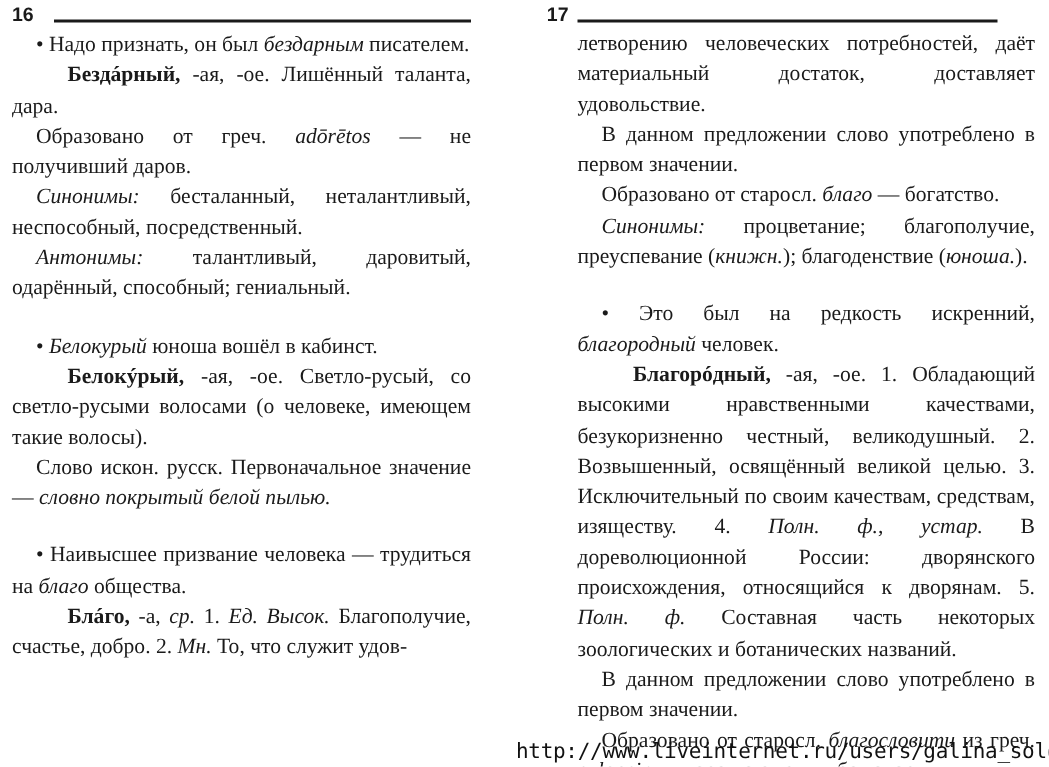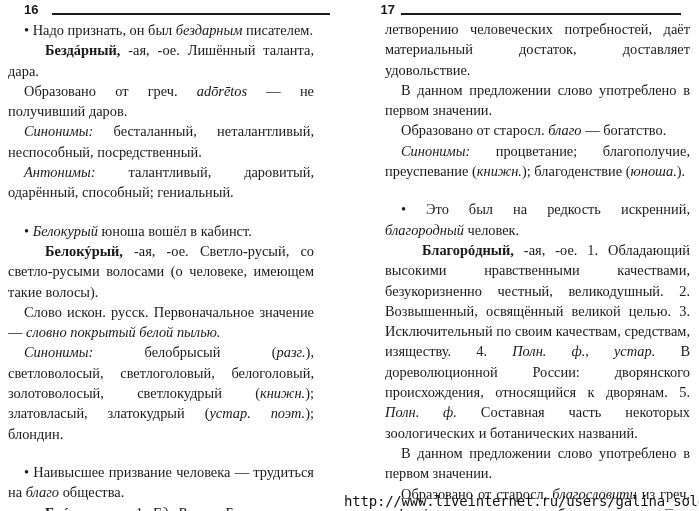--- a/index.html
+++ b/index.html
@@ -1,18 +1,18 @@
 <!DOCTYPE html>
 <html><head>
 <meta charset="utf-8">
 <style>
   html, body { margin: 0; padding: 0; background: #ffffff; }
   body { width: 699px; height: 511px; position: relative; overflow: hidden;
          font-family: "Liberation Serif", serif; color: #1a1a1a; }
-  .page { position: absolute; top: 0; height: 511px; padding-left: 16px; }
+  .page { position: absolute; top: 0; height: 511px; }
   .page.left { left: 0; width: 330px; }
   .page.right { left: 385px; width: 312px; }
   .header { position: absolute; top: 2px; height: 16px; }
   .pnum { font-family: "Liberation Sans", sans-serif; font-weight: bold; font-size: 13px; position: absolute; top: 0; }
   .rule { position: absolute; top: 11px; height: 2px; background: #1a1a1a; }
   .left .pnum { left: 8px; }
   .left .rule { left: 36px; width: 278px; }
   .right .pnum { right: 6px; }
   .right .rule { left: 0; width: 280px; }
   .text { position: absolute; font-size: 14.4px; line-height: 20.3px; }
@@ -36,21 +36,20 @@
   </div>
   <div class="text">
       <p class="ind"><span>• Надо признать, он был </span><i>бездарным</i><span> писателем.</span></p>
       <p class="ind"><b>Бездáрный,</b><span> -ая, -ое. Лишённый таланта, дара.</span></p>
       <p class="ind"><span>Образовано от греч. </span><i>adōrētos</i><span> — не получивший даров.</span></p>
       <p class="ind"><i>Синонимы:</i><span> бесталанный, неталантливый, неспособный, посредственный.</span></p>
       <p class="ind"><i>Антонимы:</i><span> талантливый, даровитый, одарённый, способный; гениальный.</span></p>
       <p class="ind gap"><span>• </span><i>Белокурый</i><span> юноша вошёл в кабинст.</span></p>
       <p class="ind"><b>Белокýрый,</b><span> -ая, -ое. Светло-русый, со светло-русыми волосами (о человеке, имеющем такие волосы).</span></p>
       <p class="ind"><span>Слово искон. русск. Первоначальное значение — </span><i>словно покрытый белой пылью.</i></p>
-      <p class="ind"><i>Синонимы:</i><span> белобрысый (</span><i>разг.</i><span>), светловолосый, светлоголовый, белоголовый, золотоволосый, светлокудрый (</span><i>книжн.</i><span>); златовласый, златокудрый (</span><i>устар. поэт.</i><span>); блондин.</span></p>
       <p class="ind gap"><span>• Наивысшее призвание человека — трудиться на </span><i>благо</i><span> общества.</span></p>
       <p class="ind"><b>Блáго,</b><span> -а, </span><i>ср.</i><span> 1. </span><i>Ед. Высок.</i><span> Благополучие, счастье, добро. 2. </span><i>Мн.</i><span> То, что служит удов-</span></p>
     </div>
 </div>
 
 <div class="page right">
   <div class="header">
     <div class="rule"></div>
     <span class="pnum">17</span>
   </div>

